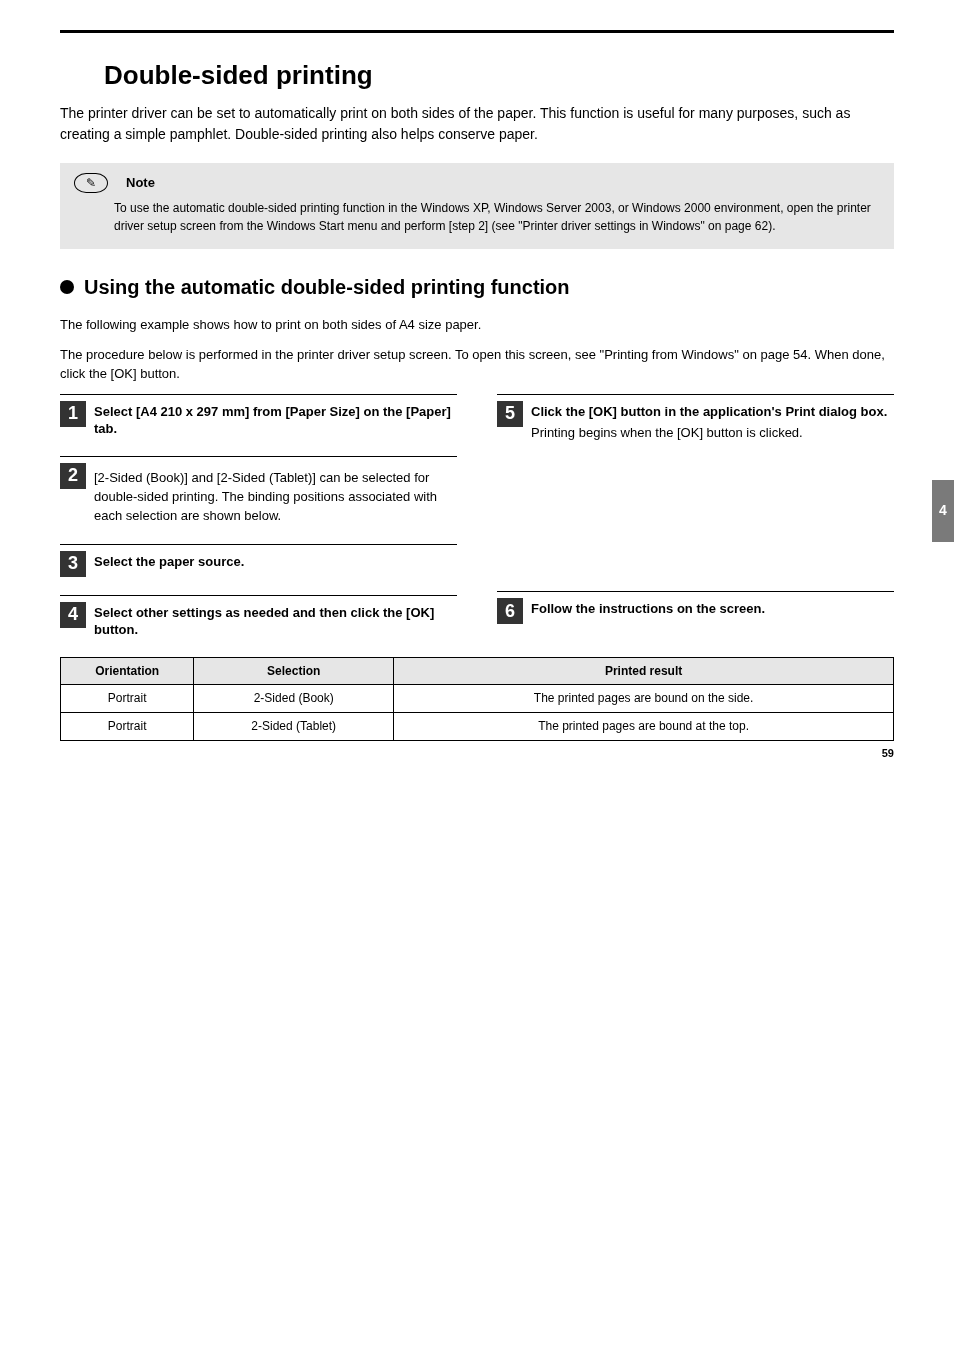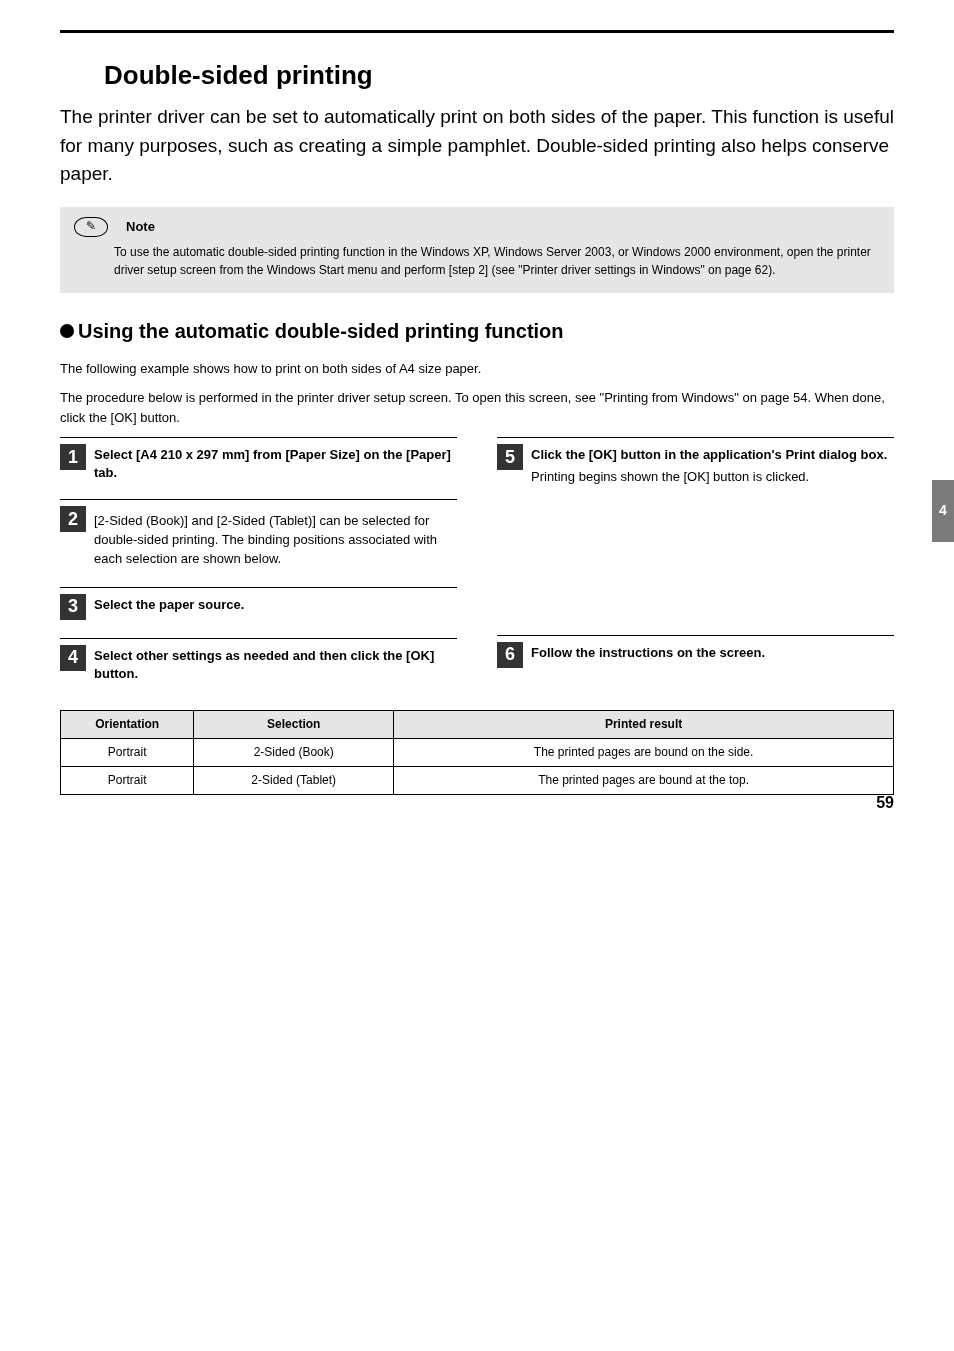--- a/index.html
+++ b/index.html
@@ -18,21 +18,21 @@
     border-top: 3px solid #000;
     margin-bottom: 24px;
   }
   .page-title {
     font-size: 26px;
     font-weight: bold;
     margin-bottom: 10px;
     margin-left: 44px;
   }
   .intro-text {
-    font-size: 19px;
+    font-size: 14px;
     line-height: 1.5;
     margin-bottom: 18px;
   }
   .note-box {
     background: #e6e6e6;
     padding: 10px 14px 14px 14px;
     margin-bottom: 20px;
   }
   .note-header {
     display: flex;
@@ -59,21 +59,21 @@
     font-size: 12px;
     padding-left: 40px;
     line-height: 1.5;
   }
   .section-heading {
     display: flex;
     align-items: center;
     font-size: 20px;
     font-weight: bold;
     margin: 24px 0 14px 0;
-    gap: 4px;
+    gap: 10px;
   }
   .section-dot {
     width: 14px;
     height: 14px;
     background: #000;
     border-radius: 50%;
     display: inline-block;
   }
   .section-text {
     font-size: 13px;
@@ -122,21 +122,20 @@
     line-height: 1.35;
   }
   .step-desc {
     font-weight: normal;
     line-height: 1.45;
     margin-top: 4px;
   }
   .table {
     border-collapse: collapse;
     width: 100%;
-    margin-top: 10px;
     font-size: 12px;
     border-radius: 13px;
   }
   .table th, .table td {
     border: 1px solid #000;
     padding: 5px 8px;
     text-align: center;
   }
   .table th {
     background: #e6e6e6;
@@ -157,21 +156,21 @@
     font-size: 14px;
     font-weight: bold;
     display: flex;
     align-items: center;
     justify-content: center;
   }
   .footer-page {
     position: absolute;
     right: 60px;
     bottom: 20px;
-    font-size: 16px;
+    font-size: 11px;
     font-weight: bold;
   }
 </style>
 </head>
 <body>
 
 <div class="top-rule"></div>
 
 <div class="page-title">Double-sided printing</div>
 
@@ -239,21 +238,21 @@
   </div>
 
   <div class="col">
 
     <div class="step">
       <div class="step-rule"></div>
       <div class="step-head">
         <div class="step-num-box">5</div>
         <div class="step-body">
           <div class="step-title">Click the [OK] button in the application's Print dialog box.</div>
-          <div class="step-desc">Printing begins shown the [OK] button is clicked.</div>
+          <div class="step-desc">Printing begins when the [OK] button is clicked.</div>
         </div>
       </div>
     </div>
 
     <div style="height:130px;"></div>
 
     <div class="step">
       <div class="step-rule"></div>
       <div class="step-head">
         <div class="step-num-box">6</div>

